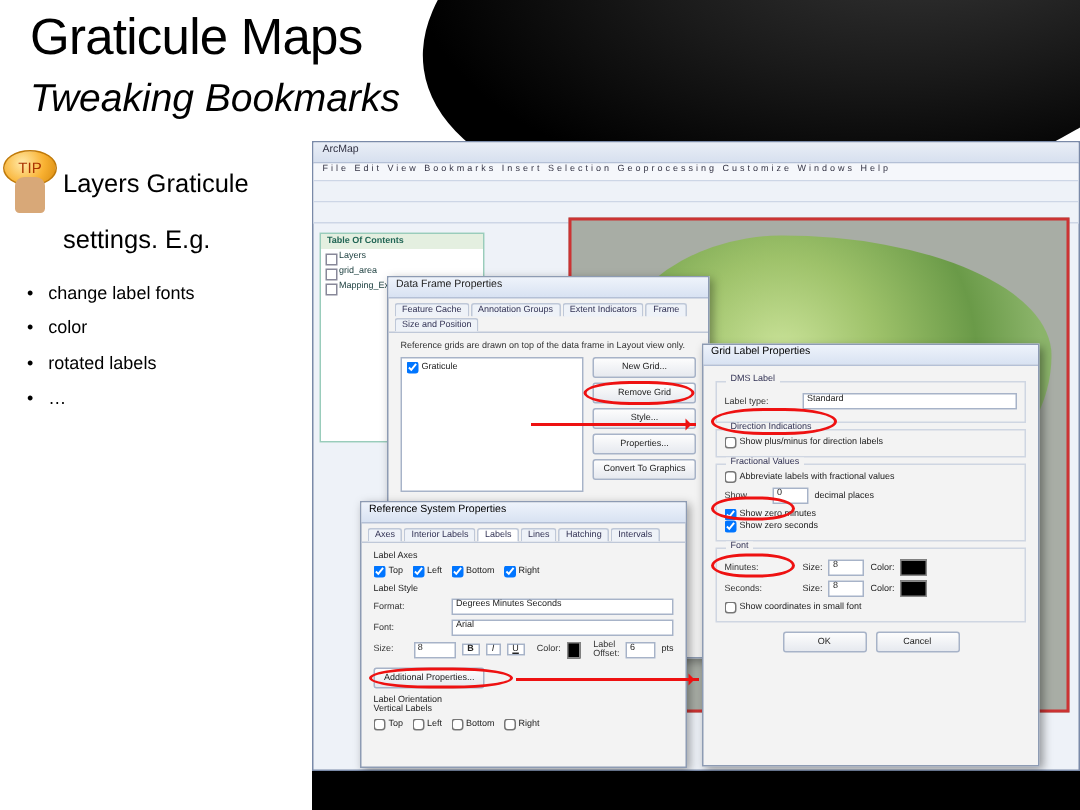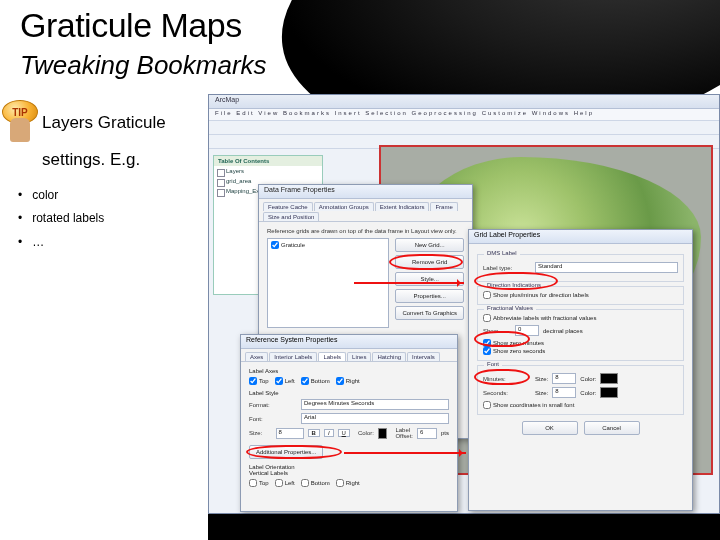--- a/index.html
+++ b/index.html
@@ -3,21 +3,21 @@
 <meta charset="utf-8">
 <style>
   * { box-sizing: border-box; margin: 0; padding: 0; }
   html, body { width: 720px; height: 540px; overflow: hidden; font-family: "Segoe UI", Arial, sans-serif; }
   body { background: #000; color: #000; position: relative; }
   .whitebg { position: absolute; left: 0; right: 0; top: 0; bottom: 0; background: #fff; }
   .swoosh { position: absolute; right: -80px; top: -120px; width: 520px; height: 260px; background: radial-gradient(ellipse at 70% 30%, #3a3a3a 0%, #1a1a1a 40%, #000 70%); border-radius: 50%; transform: rotate(-8deg); }
   .title { position: absolute; left: 20px; top: 6px; font-size: 34px; font-weight: 400; letter-spacing: -0.5px; }
   .subtitle { position: absolute; left: 20px; top: 50px; font-size: 26px; font-style: italic; font-weight: 400; }
   .tip-badge { position: absolute; left: 0; top: 100px; width: 40px; height: 36px; }
-  .tip-oval { position: absolute; left: 2px; top: 0; width: 36px; height: 24px; background: radial-gradient(circle at 35% 35%, #ffe9a8 0%, #f9b233 55%, #d88a0d 100%); border-radius: 50%; border: 1px solid #c07a0a; display: flex; align-items: center; justify-content: center; font-size: 10px; font-weight: bold; color: #a30; }
+  .tip-oval { position: absolute; left: 2px; top: 0; width: 36px; height: 24px; background: radial-gradient(circle at 35% 35%, #ffe9a8 0%, #f9b233 55%, #d88a0d 100%); border-radius: 50%; border: 1px solid #c07a0a; display: flex; align-items: center; justify-content: center; font-size: 10px; font-weight: normal; color: #a30; }
   .tip-thumb { position: absolute; left: 10px; top: 18px; width: 20px; height: 24px; background: #d8a878; border-radius: 6px 6px 3px 3px; }
   .leadtext { position: absolute; left: 42px; top: 104px; font-size: 17px; line-height: 2.2; width: 170px; }
   .bullets { position: absolute; left: 18px; top: 184px; font-size: 12px; line-height: 1.95; list-style: none; }
   .bullets li::before { content: "•"; color: #000; margin-right: 10px; }
   .shot-area { position: absolute; left: 208px; right: 0; top: 94px; bottom: 0; background: #000; }
   
   .arcmap { position: absolute; left: 0; top: 0; right: 0; height: 420px; background: #eef2f8; border: 1px solid #7a8aa8; }
   .arcmap-title { height: 14px; background: linear-gradient(#e9eef6, #d7e0ef); border-bottom: 1px solid #b4c0d6; font-size: 7px; padding: 1px 6px; color: #334; }
   .arcmap-menu { height: 12px; background: #f5f7fb; border-bottom: 1px solid #cdd6e6; font-size: 6px; color: #334; padding: 1px 6px; letter-spacing: 2px; }
   .arcmap-tool { height: 14px; background: #eef2f8; border-bottom: 1px solid #cdd6e6; }
@@ -63,20 +63,21 @@
 <div class="subtitle">Tweaking Bookmarks</div>
 
 <div class="tip-badge">
   <div class="tip-oval">TIP</div>
   <div class="tip-thumb"></div>
 </div>
 
 <div class="leadtext">Layers Graticule settings. E.g.</div>
 
 <ul class="bullets">
+  <li>change label fonts</li>
   <li>color</li>
   <li>rotated labels</li>
   <li>…</li>
 </ul>
 
 <div class="shot-area">
 
   <div class="arcmap">
     <div class="arcmap-title">ArcMap</div>
     <div class="arcmap-menu">File  Edit  View  Bookmarks  Insert  Selection  Geoprocessing  Customize  Windows  Help</div>

